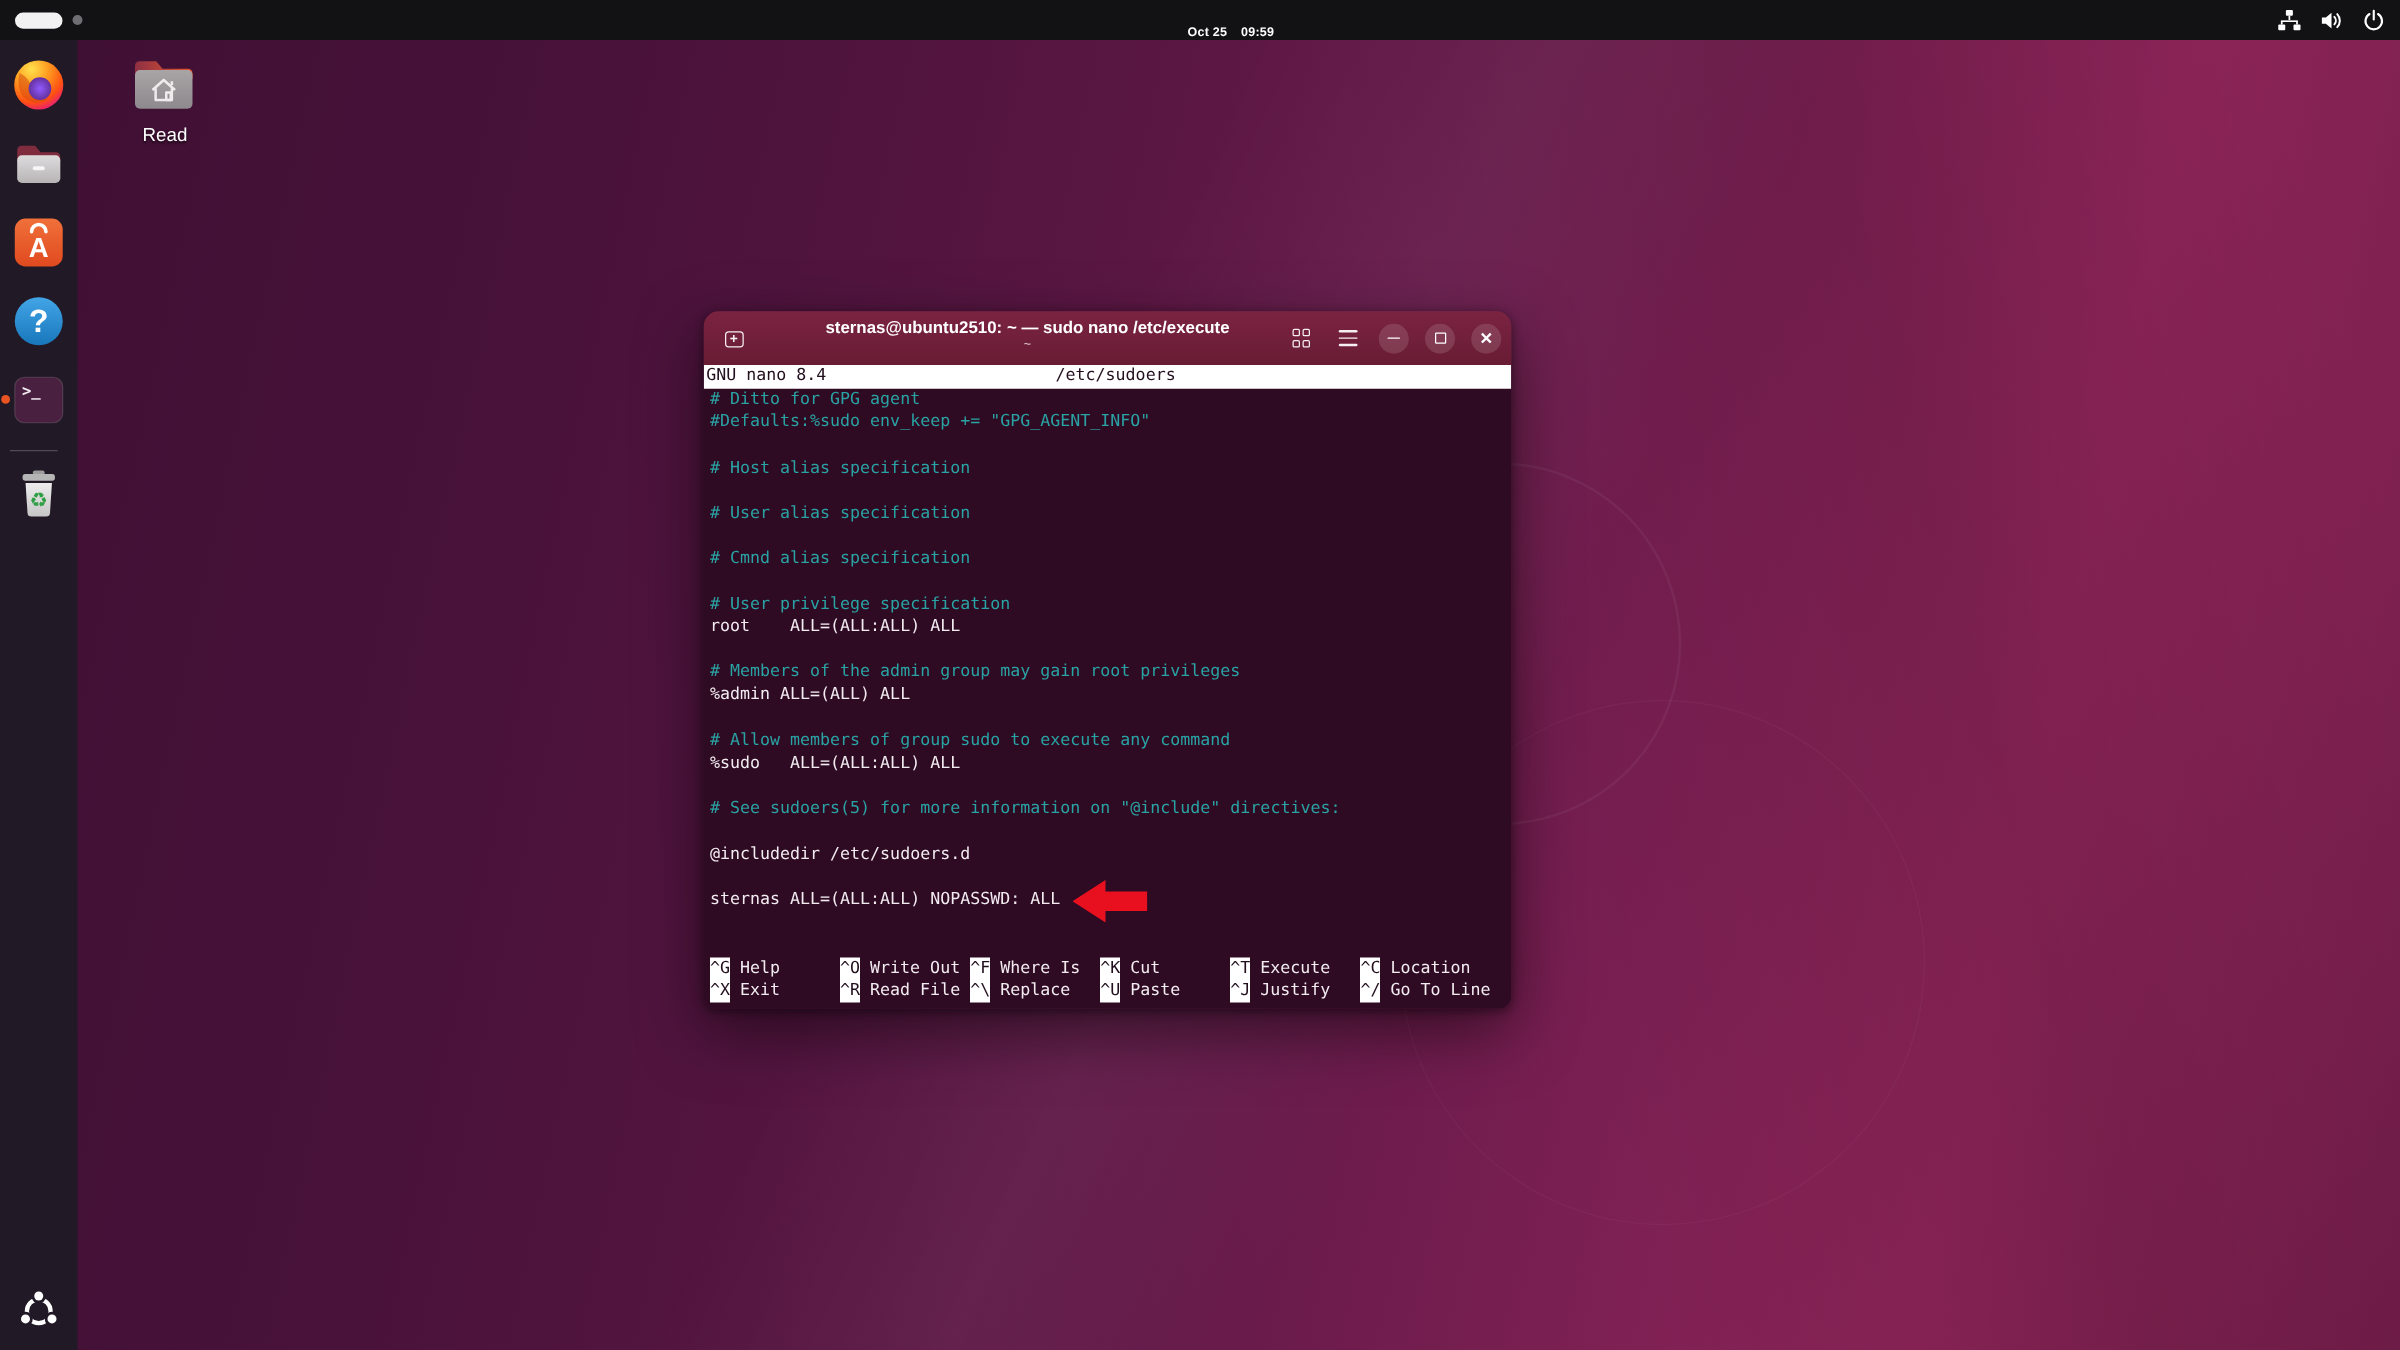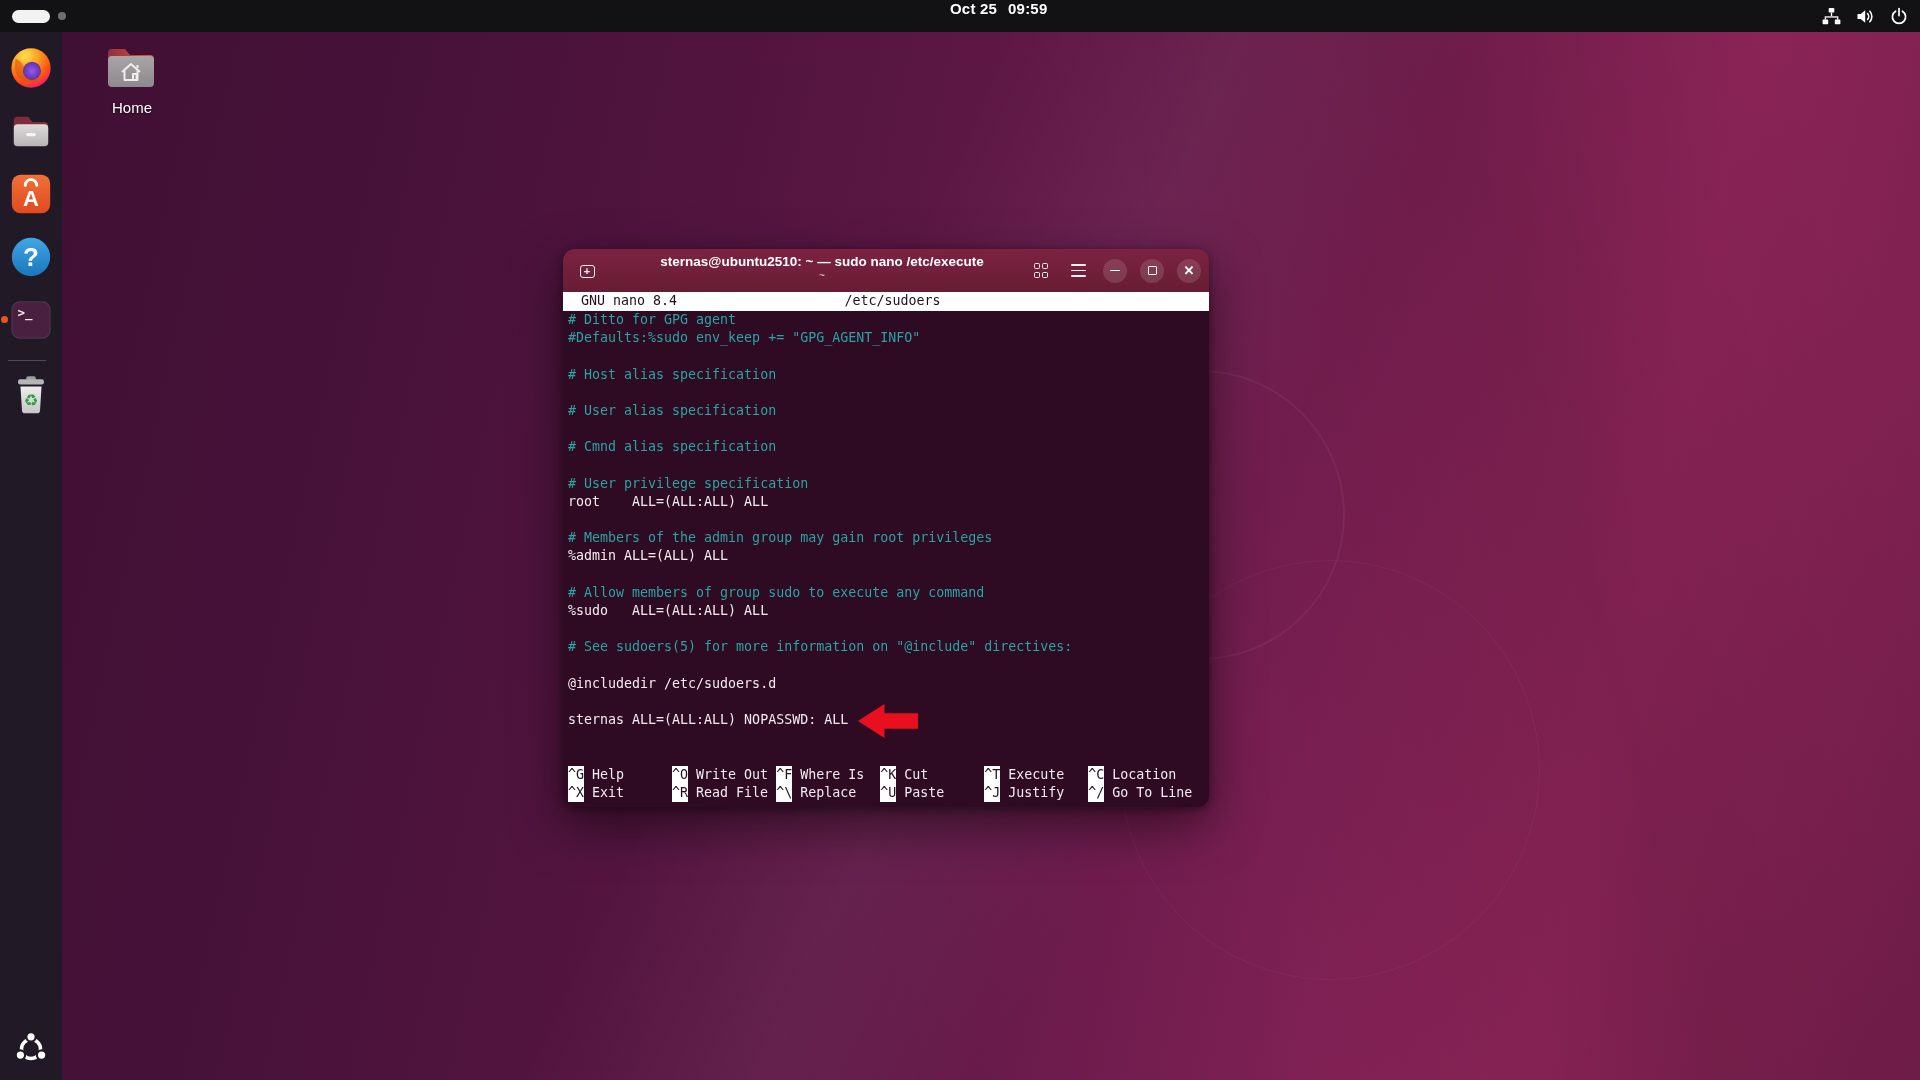--- a/index.html
+++ b/index.html
@@ -17,22 +17,22 @@
   .swirl{ position:absolute; left:1055px; top:370px; width:290px; height:290px;
     border:2px solid rgba(255,255,255,0.05); border-radius:50%; }
   .swirl2{ position:absolute; left:1120px; top:560px; width:420px; height:420px;
     border:1px solid rgba(255,255,255,0.04); border-radius:50%; }
 
   
   .topbar{ position:absolute; left:0; top:0; width:1920px; height:32px; background:#121114; z-index:40; }
   .ws{ position:absolute; left:12px; top:0; height:32px; display:flex; align-items:center; gap:8px; }
   .ws .pill{ width:38px; height:13px; border-radius:7px; background:#f2f2f2; }
   .ws .dot{ width:8px; height:8px; border-radius:50%; background:#6f6f73; }
-  .clock{ position:absolute; left:950px; top:0; height:32px; display:flex; align-items:flex-start; gap:11px;
-    color:#ffffff; font-size:15px; font-weight:600; letter-spacing:.2px; }
+  .clock{ position:absolute; left:950px; top:0; height:32px; display:flex; align-items:flex-end; gap:11px;
+    color:#ffffff; font-size:10px; font-weight:600; letter-spacing:.2px; }
   .status{ position:absolute; right:12px; top:0; height:32px; display:flex; align-items:center; gap:15px; }
   .status svg{ display:block; }
 
   
   .dock{ position:absolute; left:0; top:32px; width:62px; height:1048px; background:#221926; z-index:30;
     display:flex; flex-direction:column; align-items:center; padding-top:13px; }
   .dock-item{ position:relative; width:46px; height:46px; margin-bottom:17px; border-radius:10px; }
   .dock-item svg{ display:block; }
   .run-dot{ position:absolute; left:-7px; top:19px; width:7px; height:7px; border-radius:50%; background:#e95420; }
   .dock-sep{ width:38px; height:1px; background:rgba(255,255,255,0.22); margin:2px 0 12px 0; }
@@ -65,21 +65,21 @@
     display:flex; align-items:center; justify-content:center; }
   .min-ic{ width:10px; height:1.8px; background:#fff; border-radius:1px; }
   .max-ic{ width:9px; height:9px; border:1.6px solid #fff; border-radius:1px; }
   .close-ic{ color:#fff; font-size:13px; line-height:1; font-weight:700; }
 
   
   .term-body{ position:relative; height:515px; background:#2f0a23; border-radius:0 0 10px 10px;
     font-family:"DejaVu Sans Mono", monospace; font-size:13.3px; line-height:18.2px;
     display:flex; flex-direction:column; overflow:hidden; }
   .nano-header{ position:relative; height:19px; background:#ffffff; color:#220e1d; flex:0 0 auto; }
-  .nano-header .ver{ position:absolute; left:18px; top:0; }
+  .nano-header .ver{ position:absolute; left:2px; top:0; }
   .nano-header .fname{ position:absolute; left:0; top:0; width:100%; text-align:center;padding-left:13px; }
   .nano-lines{ flex:0 0 auto; padding-left:5px; color:#f2ecf1; font:inherit; }
   .nano-lines .line{ height:18.2px; white-space:pre; }
   .nano-lines .comment{ color:#29a3a3; }
   .flex-sp{ flex:1 1 auto; }
   .nano-shortcuts{ flex:0 0 auto; padding:0 0 5px 5px; color:#f2ecf1; }
   .srow{ height:18.2px; white-space:pre; }
   .scol{ display:inline-block; width:13ch; }
   .key{ background:#ffffff; color:#220e1d; display:inline-block; width:2ch; text-align:center; }
   .slbl{ margin-left:1ch; }
@@ -250,21 +250,21 @@
     </defs>
     <path d="M6 9 q0-4 4-4 h13 l5 6 h20 q4 0 4 4 v4 H6z" fill="url(#flap)"></path>
     <rect x="6" y="12" width="46" height="31" rx="4" fill="url(#fbody)"></rect>
     <g stroke="#efecee" stroke-width="2" fill="none" stroke-linejoin="round">
       <path d="M20 28 L29 20 L38 28"></path>
         <path d="M22.5 26.5 V36 h13 V26.5"></path>
         <rect x="31" y="30" width="3.6" height="6"></rect>
         <line x1="35.5" y1="21" x2="35.5" y2="24"></line>
     </g>
   </svg>
-  <div class="lbl">Home</div>
+  <div class="lbl">Read</div>
 </div>
 
 <div class="window">
   <div class="titlebar">
     <div class="newtab">
       <span class="box">+</span>
     </div>
     <div class="title-wrap">
       <div class="t">sternas@ubuntu2510: ~ — sudo nano /etc/execute</div>
       <div class="st">~</div>

